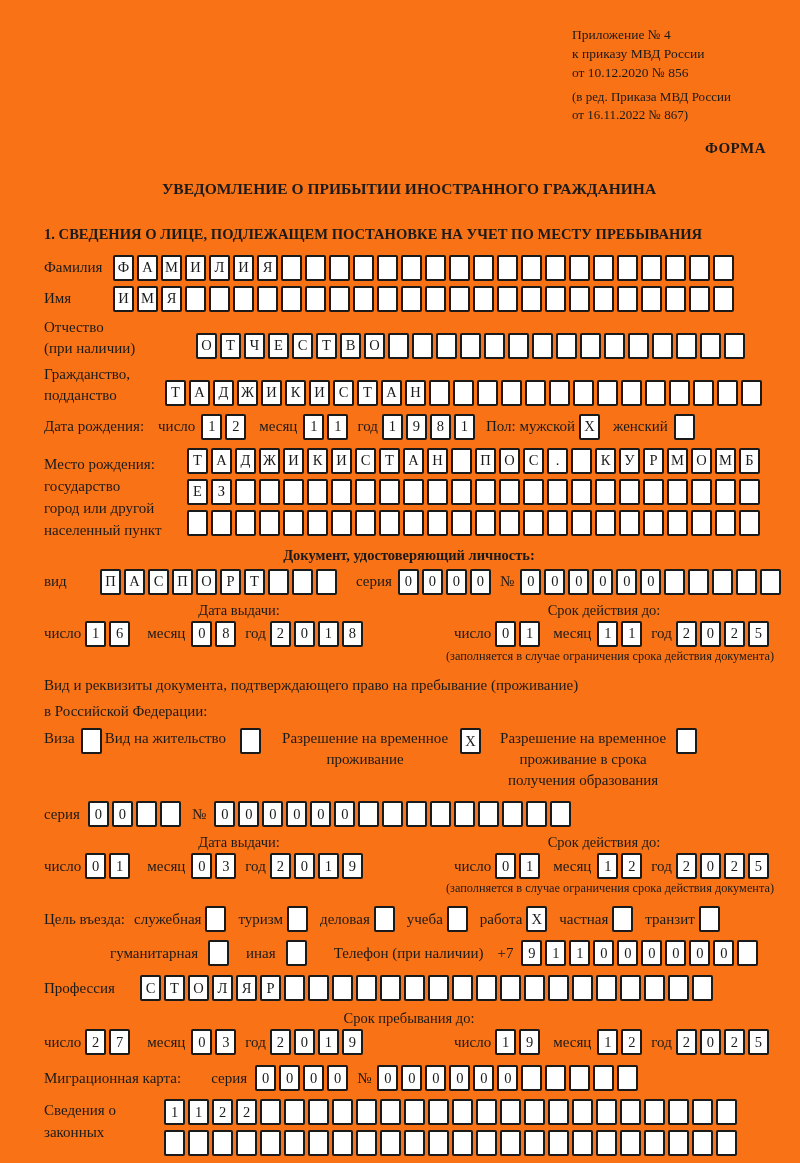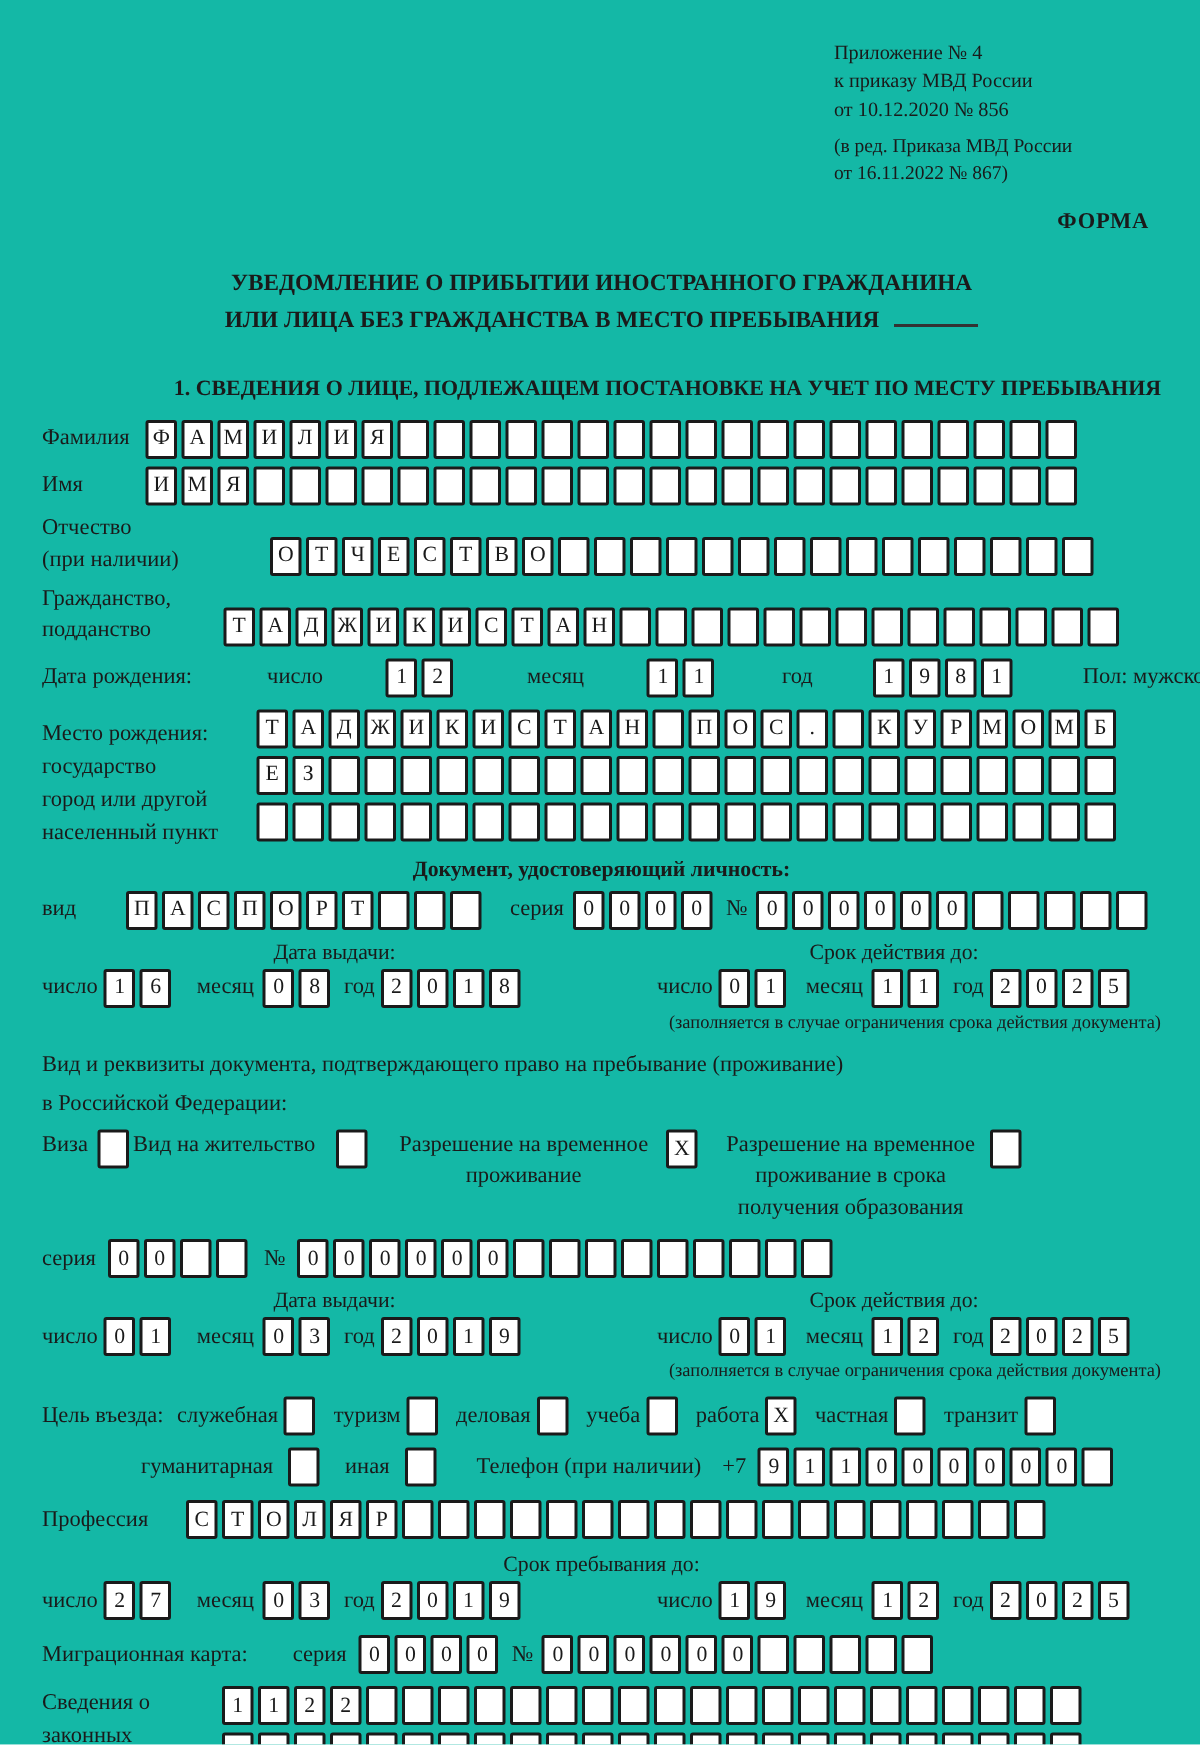--- a/index.html
+++ b/index.html
@@ -1,27 +1,27 @@
 <!DOCTYPE html>
 <html><head>
 <meta charset="utf-8">
 <style>
   html,body{margin:0;padding:0;background:#fff;}
   .page{
     position:relative;width:800px;height:1163px;box-sizing:border-box;
-    background:#14b8a6;color:#1a1a1a;overflow:hidden;
+    background:#f97316;color:#1a1a1a;overflow:hidden;
     font-family:"Liberation Serif","DejaVu Serif",serif;
-    padding:26px 26px 16px 28px;
+    padding:26px 26px 16px 44px;
   }
   .appendix{margin-left:528px;width:200px;font-size:13.5px;line-height:1.4;}
   .appendix .amend{margin-top:5px;font-size:13px;}
   .forma{text-align:right;padding-right:8px;font-weight:bold;font-size:15px;margin-top:16px;letter-spacing:.5px;}
   .title{ text-align:center;font-weight:bold;font-size:15.5px;line-height:1.6;margin-top:20px;}
   .blank-line{display:inline-block;width:56px;border-bottom:2px solid #333;margin-left:10px;height:14px;}
-  .sec-heading{margin-top:24px;font-weight:bold;font-size:14.6px;white-space:nowrap;text-align:right;}
+  .sec-heading{margin-top:24px;font-weight:bold;font-size:14.6px;white-space:nowrap;}
   .rows{margin-top:12px;}
   .row{display:flex;align-items:center;margin-top:5px;}
   .row-top{align-items:flex-end;}
   .lbl{font-size:15px;line-height:21px;flex:0 0 auto;}
   .boxes{display:flex;flex:0 0 auto;}
   .cell{
     box-sizing:border-box;flex:0 0 auto;width:21px;height:26px;margin-right:3px;
     border:2px solid #1a1a1a;border-radius:2px;background:#fff;
     display:inline-flex;align-items:center;justify-content:center;
     font-size:14.5px;font-weight:normal;
@@ -60,23 +60,20 @@
     <div class="amend">
       <div>(в ред. Приказа МВД России</div>
       <div>от 16.11.2022 № 867)</div>
     </div>
   </div>
 
   <div class="forma">ФОРМА</div>
 
   <div class="title">
     <div>УВЕДОМЛЕНИЕ О ПРИБЫТИИ ИНОСТРАННОГО ГРАЖДАНИНА</div>
-    <div>
-      <span>ИЛИ ЛИЦА БЕЗ ГРАЖДАНСТВА В МЕСТО ПРЕБЫВАНИЯ</span><span class="blank-line"></span>
-    </div>
   </div>
 
   <div class="sec-heading">1. СВЕДЕНИЯ О ЛИЦЕ, ПОДЛЕЖАЩЕМ ПОСТАНОВКЕ НА УЧЕТ ПО МЕСТУ ПРЕБЫВАНИЯ</div>
 
   <div class="rows">
 
     <div class="row">
       <div class="lbl w69">Фамилия</div>
       <div class="boxes">
           <span class="cell">Ф</span>
@@ -199,21 +196,21 @@
           <span class="cell"></span>
           <span class="cell"></span>
           <span class="cell"></span>
           <span class="cell"></span>
           <span class="cell"></span>
           <span class="cell"></span>
           <span class="cell"></span>
         </div>
     </div>
 
-    <div class="row" style="margin-top:8px;gap:36px;">
+    <div class="row" style="margin-top:8px;">
       <span class="lbl">Дата рождения:</span>
       <span class="lbl ml14 mr6">число</span>
       <span class="boxes">
           <span class="cell">1</span>
           <span class="cell">2</span>
         </span>
       <span class="lbl ml10 mr6">месяц</span>
       <span class="boxes">
           <span class="cell">1</span>
           <span class="cell">1</span>

